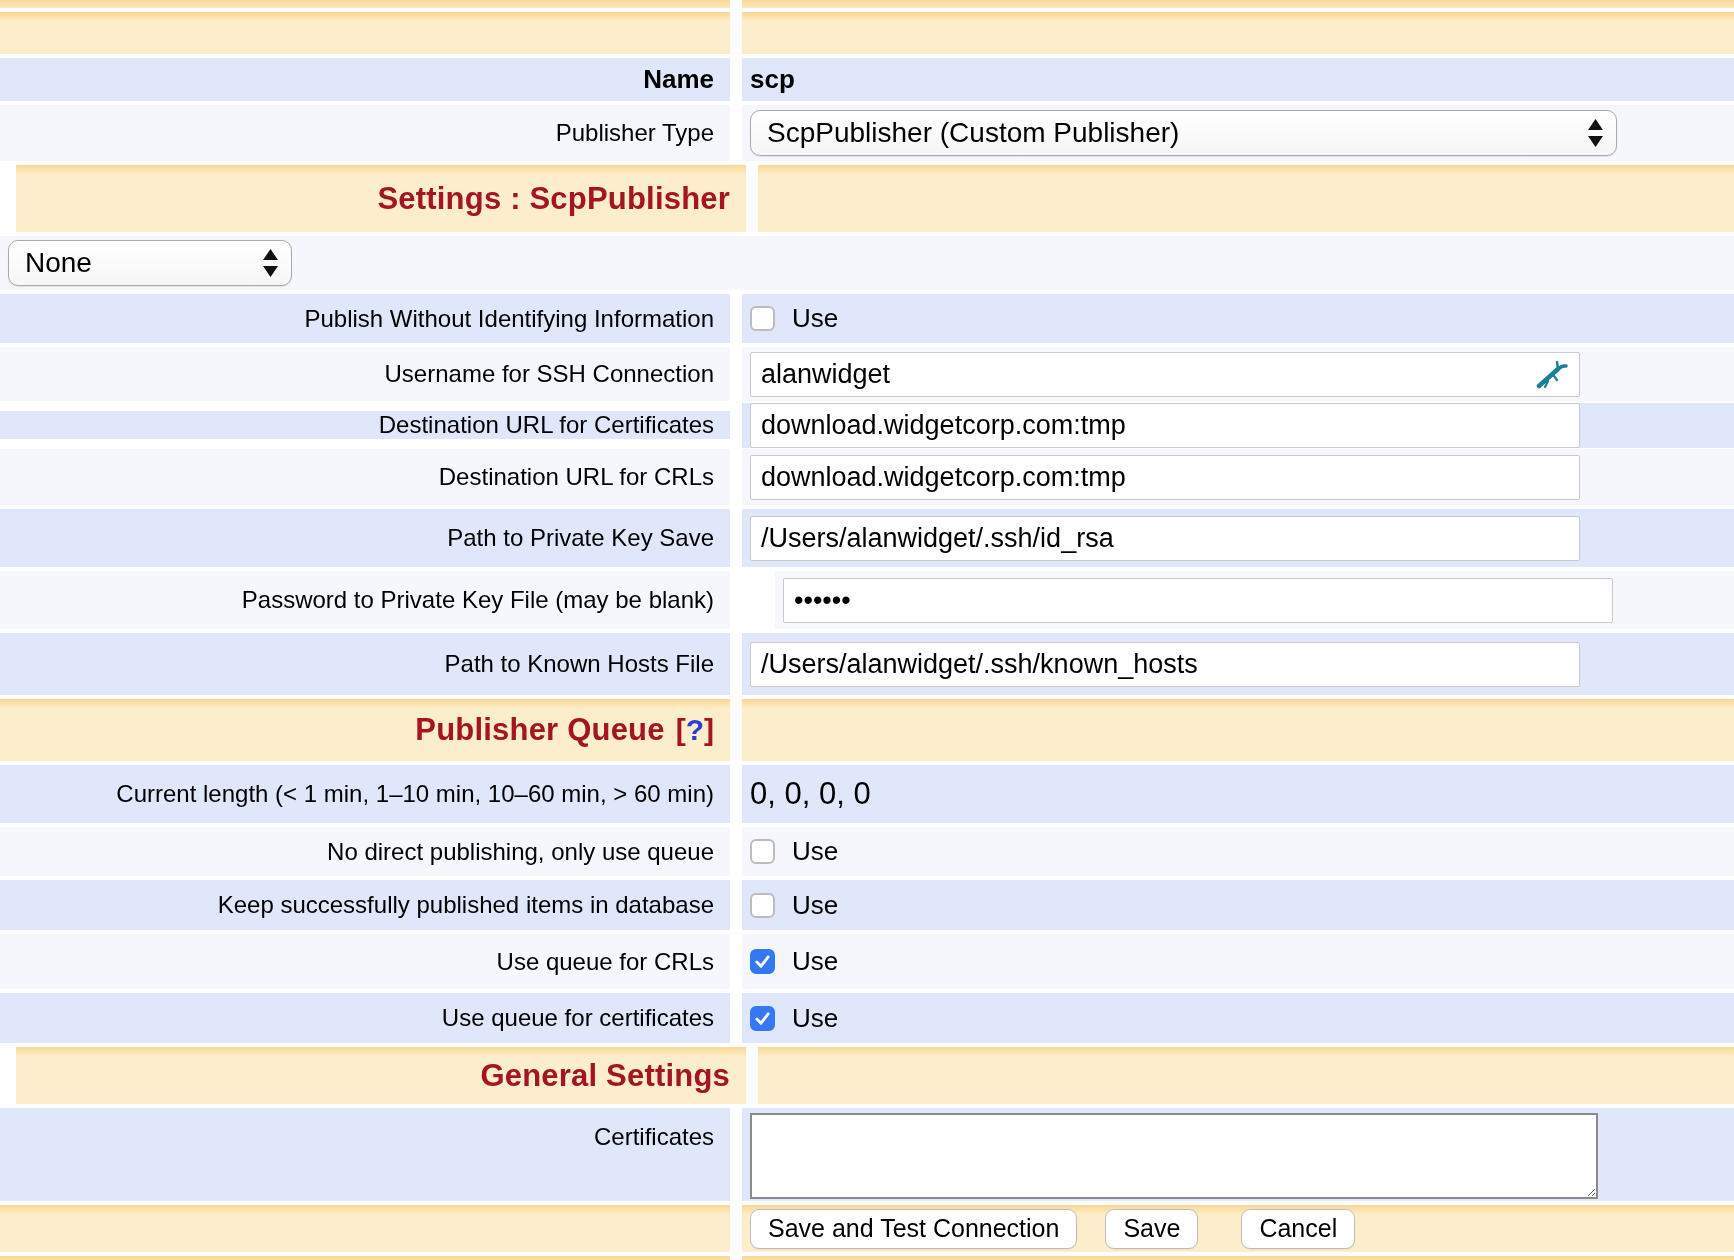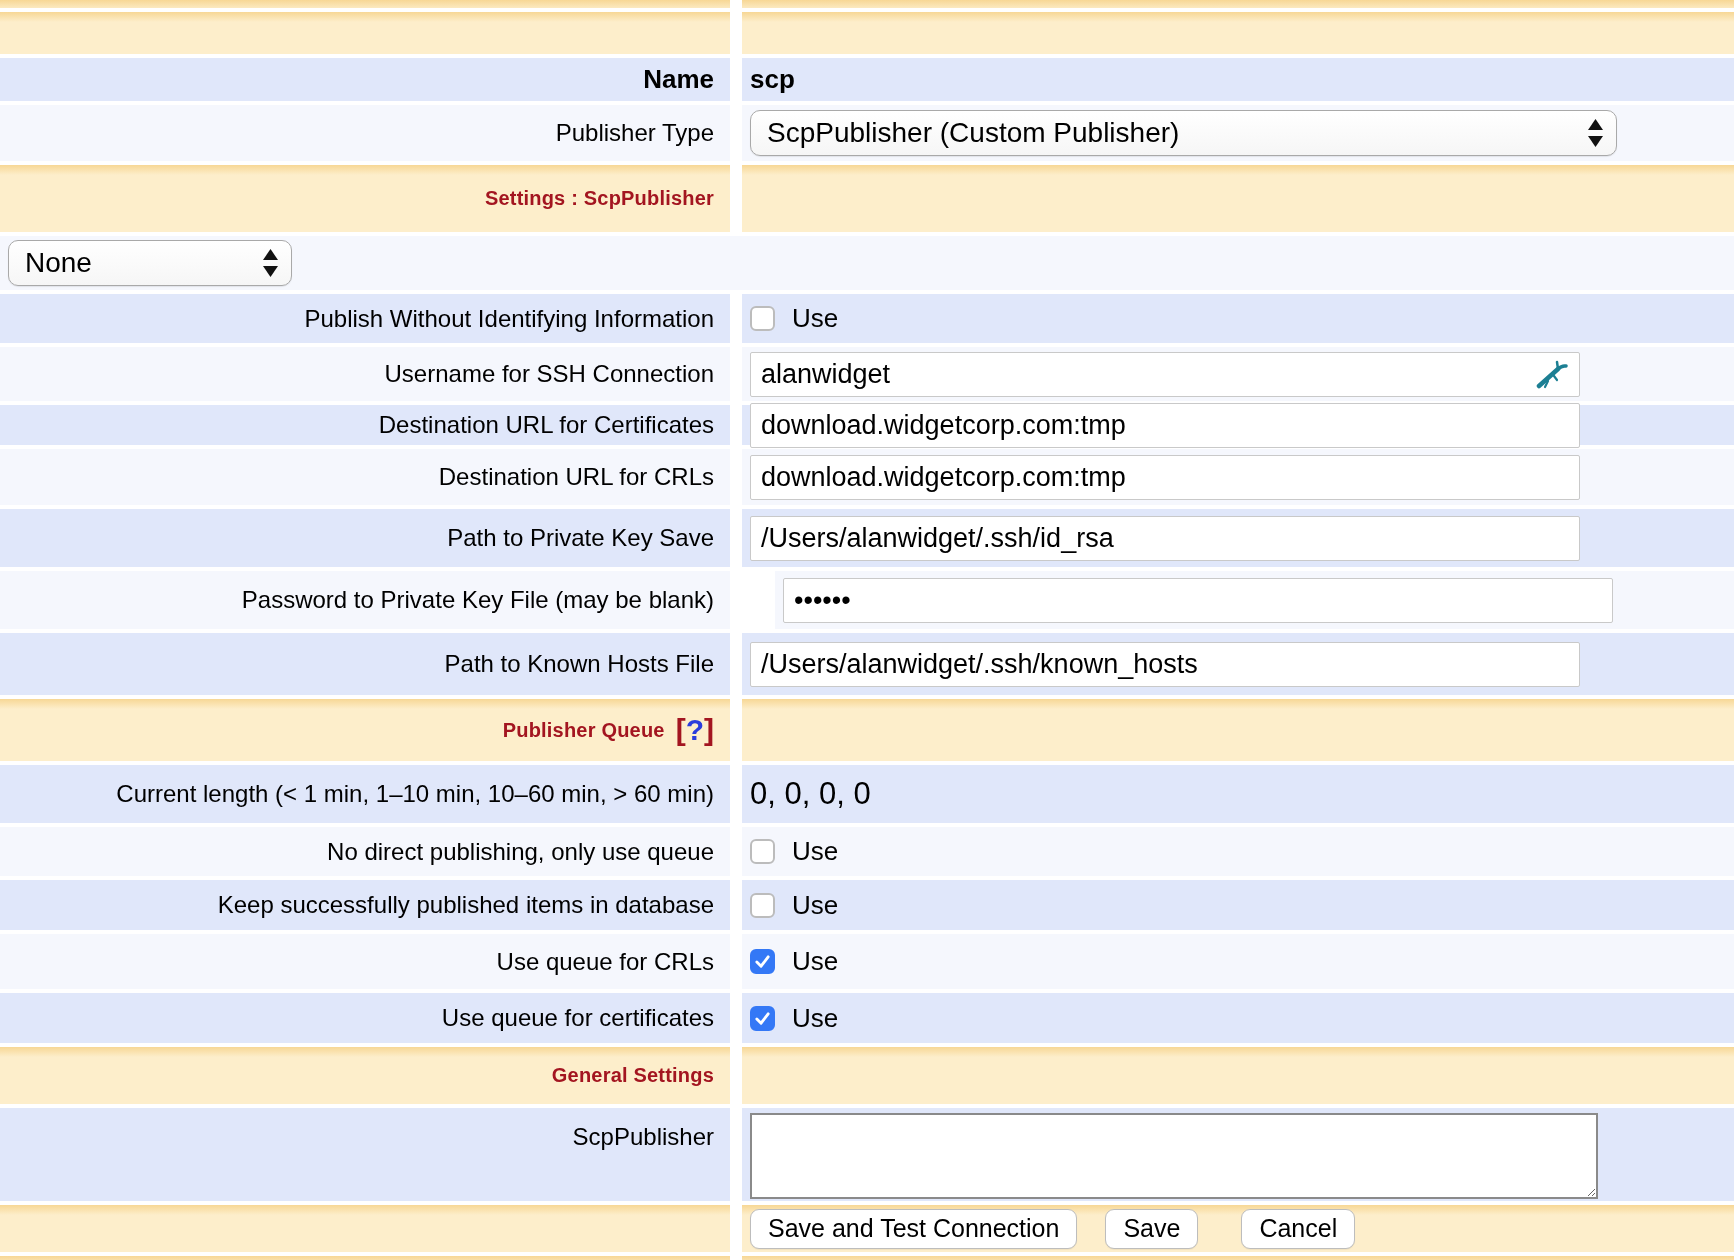--- a/index.html
+++ b/index.html
@@ -28,39 +28,39 @@
 
   
   .h-top  { height: 8px; }
   .h-blank{ height: 42px; }
   .h-name { height: 43px; }
   .h-ptype{ height: 56px; }
   .h-shdr { height: 67px; }
   .h-ca   { height: 54px; }
   .h-anon { height: 49px; }
   .h-user { height: 54px; }
-  .h-dcert{ height: 40px; }
+  .h-dcert{ height: 40px; align-items: center; }
   .h-dcrl { height: 56px; }
   .h-pkey { height: 58px; }
   .h-pw   { height: 58px; gap: 45px; }
   .h-kh   { height: 62px; }
   .h-qhdr { height: 62px; }
   .h-cur  { height: 58px; }
   .h-nod  { height: 49px; }
   .h-keep { height: 50px; }
   .h-crlq { height: 55px; }
   .h-certq{ height: 50px; }
   .h-ghdr { height: 57px; }
   .h-desc { height: 93px; }
   .h-btn  { height: 47px; }
   .h-bot  { flex: 1; margin-bottom: 0; }
 
   .bold-val { font-weight: bold; font-size: 26px; }
   .sec-title {
-    font-weight: bold; font-size: 20px; color: #a31520; letter-spacing: 0.2px;
+    font-weight: bold; font-size: 31px; color: #a31520; letter-spacing: 0.2px; margin-left: 16px;
   }
   .help-wrap { font-weight: bold; font-size: 30px; color: #a31520; margin-left: 11px; }
   .help-q { color: #2b3cdc; text-decoration: none; cursor: pointer; }
 
   .ti {
     width: 830px; height: 45px; border: 1px solid #c9c9c9; border-radius: 2px;
     background: #fff; font-size: 27px; font-family: "Liberation Sans", sans-serif;
     padding: 0 44px 0 10px; color: #000; outline: none;
   }
   .ti.no-icon { padding-right: 10px; }
@@ -282,21 +282,21 @@
       <span class="cb-label">Use</span>
     </div>
   </div>
 
   <div class="row bg-c h-ghdr">
     <div class="cl sec-title">General Settings</div>
     <div class="cr"></div>
   </div>
 
   <div class="row bg-d h-desc desc-row">
-    <div class="cl">ScpPublisher</div>
+    <div class="cl">Certificates</div>
     <div class="cr">
       <textarea class="desc-ta" style=""></textarea>
     </div>
   </div>
 
   <div class="row bg-c h-btn">
     <div class="cl"></div>
     <div class="cr">
       <button class="btn btn-save-test">Save and Test Connection</button>
       <button class="btn btn-save">Save</button>

